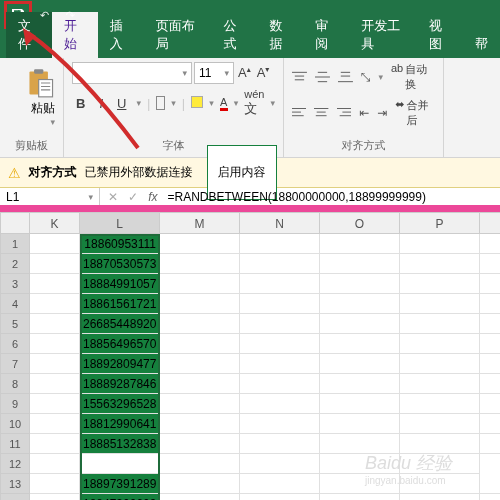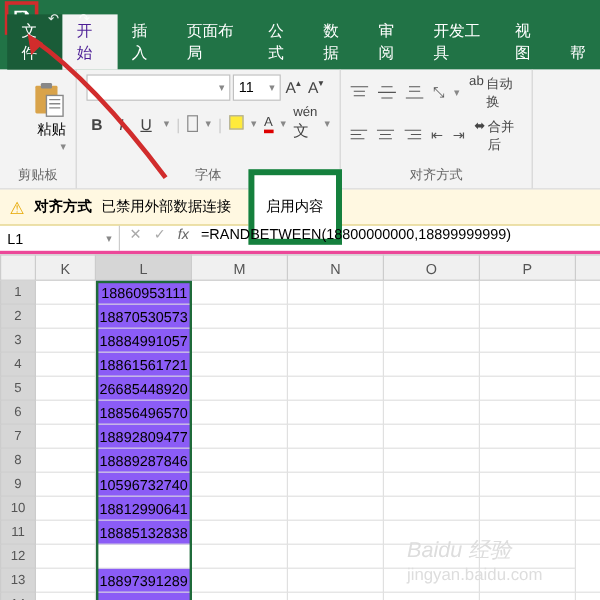--- a/index.html
+++ b/index.html
@@ -31,42 +31,42 @@
 .sep{color:#ccc}
 .mini-box{width:14px;height:14px;border:1px solid #888;display:inline-block}
 .color-bar{display:inline-block;width:14px;border-bottom:3px solid #d00;font-size:11px;text-align:center}
 .align-group{width:160px}
 .align-icon{width:16px;height:12px;display:inline-block}
 .align-row{display:flex;gap:8px;align-items:center;margin-bottom:6px;font-size:12px;color:#444}
 .wrap-btn{font-size:11px;color:#444;display:flex;align-items:flex-start;gap:2px}
 .warn{background:#fff8e1;border-bottom:1px solid #e0d080;height:30px;display:flex;align-items:center;padding:0 8px;font-size:12px;gap:8px}
 .warn-icon{color:#e6a700;font-size:14px}
 .warn-bold{font-weight:bold}
-.enable-btn{border:5px solid #15803d;background:#fff;padding:18px 10px;font-size:12px;margin-left:6px}
-.formula-bar{height:24px;border-bottom:3px solid #ec4899;display:flex;align-items:flex-start;font-size:12px}
+.enable-btn{border:1px solid #15803d;background:#fff;padding:18px 10px;font-size:12px;margin-left:6px}
+.formula-bar{height:24px;border-bottom:7px solid #ec4899;display:flex;align-items:center;font-size:12px}
 .name-box{width:100px;border-right:1px solid #ccc;padding:0 6px;display:flex;align-items:center;justify-content:space-between;height:100%}
 .fx-area{display:flex;align-items:center;gap:10px;padding:0 8px;flex:1;overflow:hidden;white-space:nowrap}
 .fx{font-style:italic;color:#666}
 .grid{display:flex}
 .corner{width:30px;height:22px;background:#f0f0f0;border:1px solid #ccc}
 .col-headers{display:flex}
 .ch{width:80px;height:22px;background:#f0f0f0;border:1px solid #ccc;border-left:none;text-align:center;font-size:12px;line-height:22px;color:#555}
 .ch.first{width:50px}
 .ch.sel{background:#d6d6d6}
 .rh{width:30px;height:20px;background:#f0f0f0;border:1px solid #ccc;border-top:none;text-align:center;font-size:11px;line-height:20px;color:#555}
 .rh.sel{background:#d6d6d6}
 .cells{position:relative}
 .cell-row{display:flex}
 .cell{width:80px;height:20px;border-right:1px solid #e0e0e0;border-bottom:1px solid #e0e0e0;font-size:12px;padding:0 3px;text-align:right;line-height:20px;overflow:hidden}
 .cell.k{width:50px}
-.cell.l{background:#8b5cf6}
+.cell.l{background:#15803d}
 .sel-border{position:absolute;left:50px;top:0;width:80px;height:280px;border:2px solid #1f6b3a;pointer-events:none}
 .arrow{position:absolute;pointer-events:none;z-index:10}
 .watermark{position:absolute;bottom:14px;right:48px;color:#ddd;font-size:18px;font-style:italic;pointer-events:none}
-.watermark small{display:block;font-size:14px;text-align:center;font-style:normal}
+.watermark small{display:block;font-size:10px;text-align:left;font-style:normal}
 .dd{font-size:9px;color:#888}
 .dd-w{font-size:9px;color:#fff}
 </style>
 </head>
 <body>
 
 <div class="titlebar">
   <div class="save-wrap">
     <svg class="save-icon" viewBox="0 0 24 24">
         <path fill="#fff" d="M3 3h15l3 3v15H3V3zm3 2v5h10V5H6zm1 9v5h10v-5H7z"></path>
@@ -293,21 +293,21 @@
           <div class="cell k"></div>
           <div class="cell l">18889287846</div>
           <div class="cell"></div>
           <div class="cell"></div>
           <div class="cell"></div>
           <div class="cell"></div>
           <div class="cell"></div>
         </div>
         <div class="cell-row">
           <div class="cell k"></div>
-          <div class="cell l">10596732740</div>
+          <div class="cell l">15563296528</div>
           <div class="cell"></div>
           <div class="cell"></div>
           <div class="cell"></div>
           <div class="cell"></div>
           <div class="cell"></div>
         </div>
         <div class="cell-row">
           <div class="cell k"></div>
           <div class="cell l">18812990641</div>
           <div class="cell"></div>

